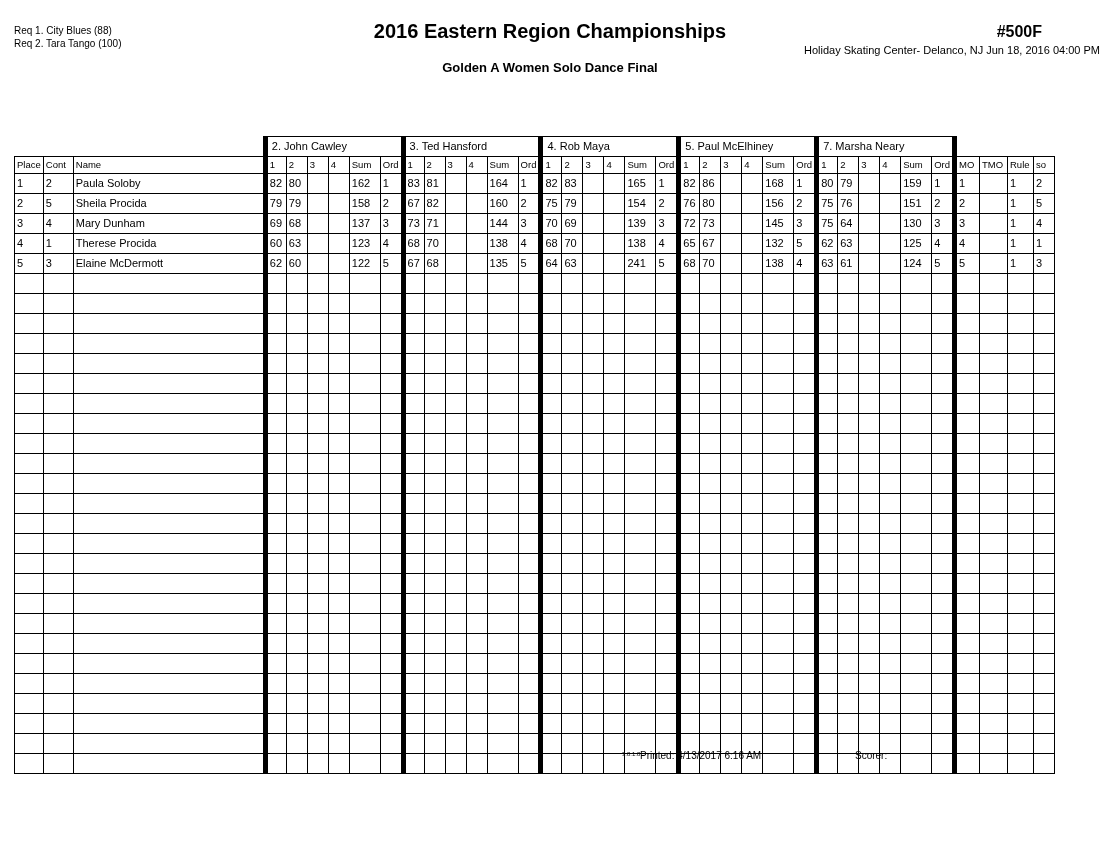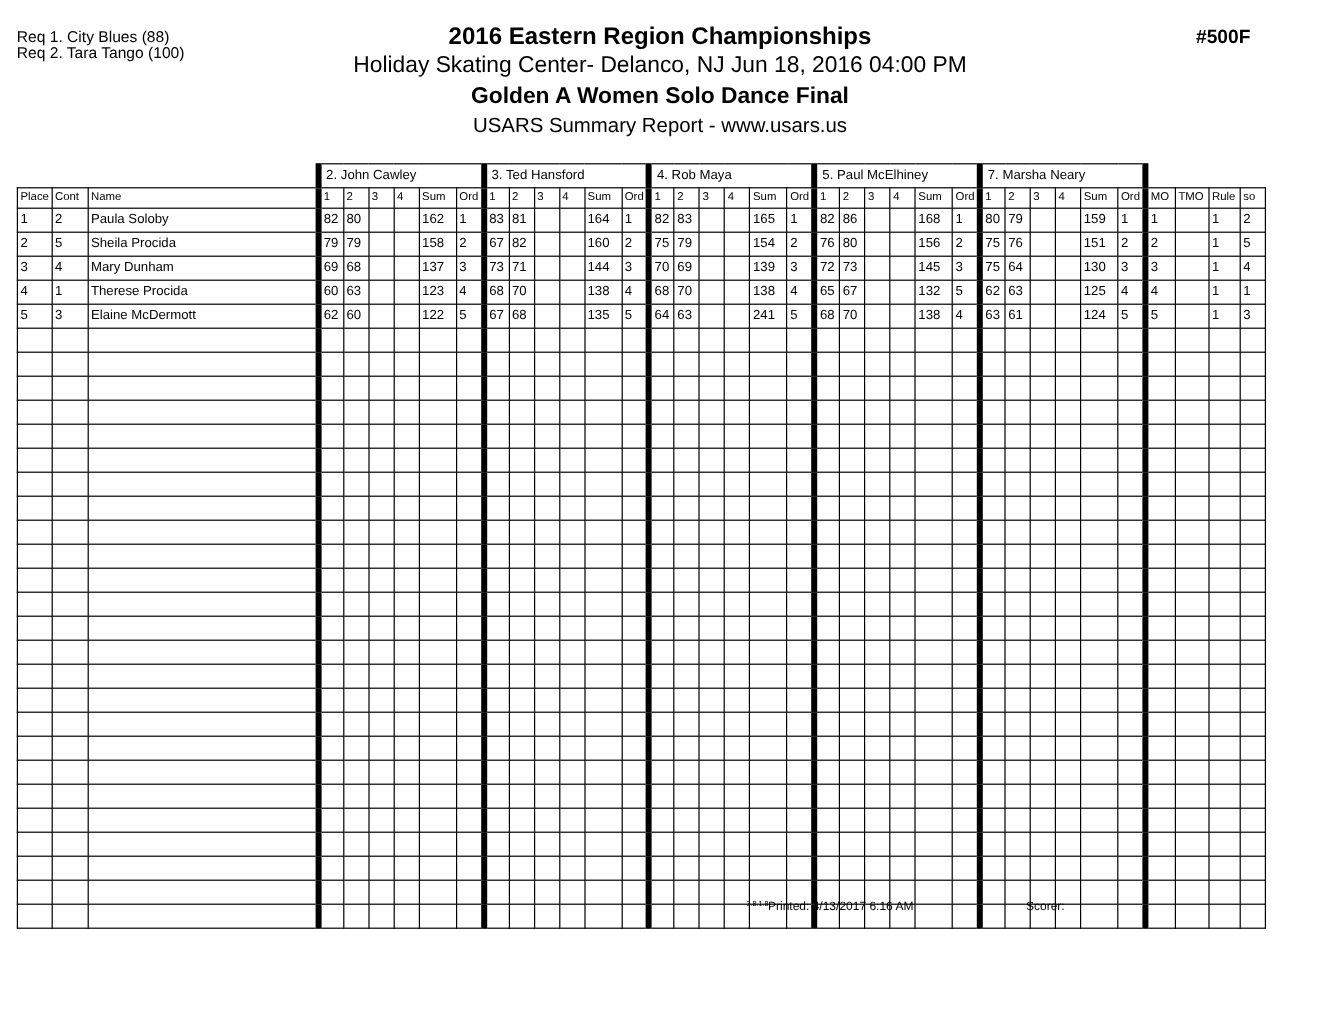--- a/index.html
+++ b/index.html
@@ -3,26 +3,26 @@
 <meta charset="utf-8">
 <style>
   html, body { margin: 0; padding: 0; }
   body {
     width: 1100px; height: 850px;
     background: #ffffff; color: #000000;
     font-family: "Liberation Sans", sans-serif;
   }
   .page { position: relative; width: 1100px; height: 850px; overflow: hidden; background: #ffffff; }
 
-  .req-block { position: absolute; top: 24px; left: 14px; font-size: 13px; line-height: 13px; }
+  .req-block { position: absolute; top: 24px; left: 14px; font-size: 10px; line-height: 13px; }
 
   .title-block { position: absolute; top: 20px; left: 0; width: 100%; text-align: center; }
   .main-title   { font-size: 20px; font-weight: bold; }
-  .venue-line   { font-size: 19px; margin-top: 1px; }
-  .event-title  { font-size: 19px; font-weight: bold; margin-top: 4px; }
+  .venue-line   { font-size: 11px; margin-top: 1px; text-align: right; }
+  .event-title  { font-size: 13px; font-weight: bold; margin-top: 4px; }
   .report-title { font-size: 17px; margin-top: 3px; }
 
   .event-number { position: absolute; top: 23px; right: 58px; font-size: 16px; font-weight: bold; }
 
   table.results { position: absolute; top: 136px; left: 14px; border-collapse: collapse; table-layout: fixed; }
   .results td, .results th {
     border: 1px solid #000;
     font-size: 11px; font-weight: normal;
     height: 19px; padding: 0 2px;
     overflow: hidden; white-space: nowrap;
@@ -49,21 +49,20 @@
 
   <div class="req-block">
     <div>Req  1.   City Blues (88)</div>
     <div>Req  2.   Tara Tango (100)</div>
   </div>
 
   <div class="title-block">
     <div class="main-title">2016 Eastern Region Championships</div>
     <div class="venue-line">Holiday Skating Center- Delanco, NJ  Jun 18, 2016   04:00 PM</div>
     <div class="event-title">Golden A Women Solo Dance Final</div>
-    <div class="report-title">USARS Summary Report - www.usars.us</div>
   </div>
 
   <div class="event-number">#500F</div>
 
   <table class="results">
     <colgroup id="colgroup">
         <col style="width: 28px;">
         <col style="width: 30px;">
         <col style="width: 192px;">
         <col style="width: 21px;">

